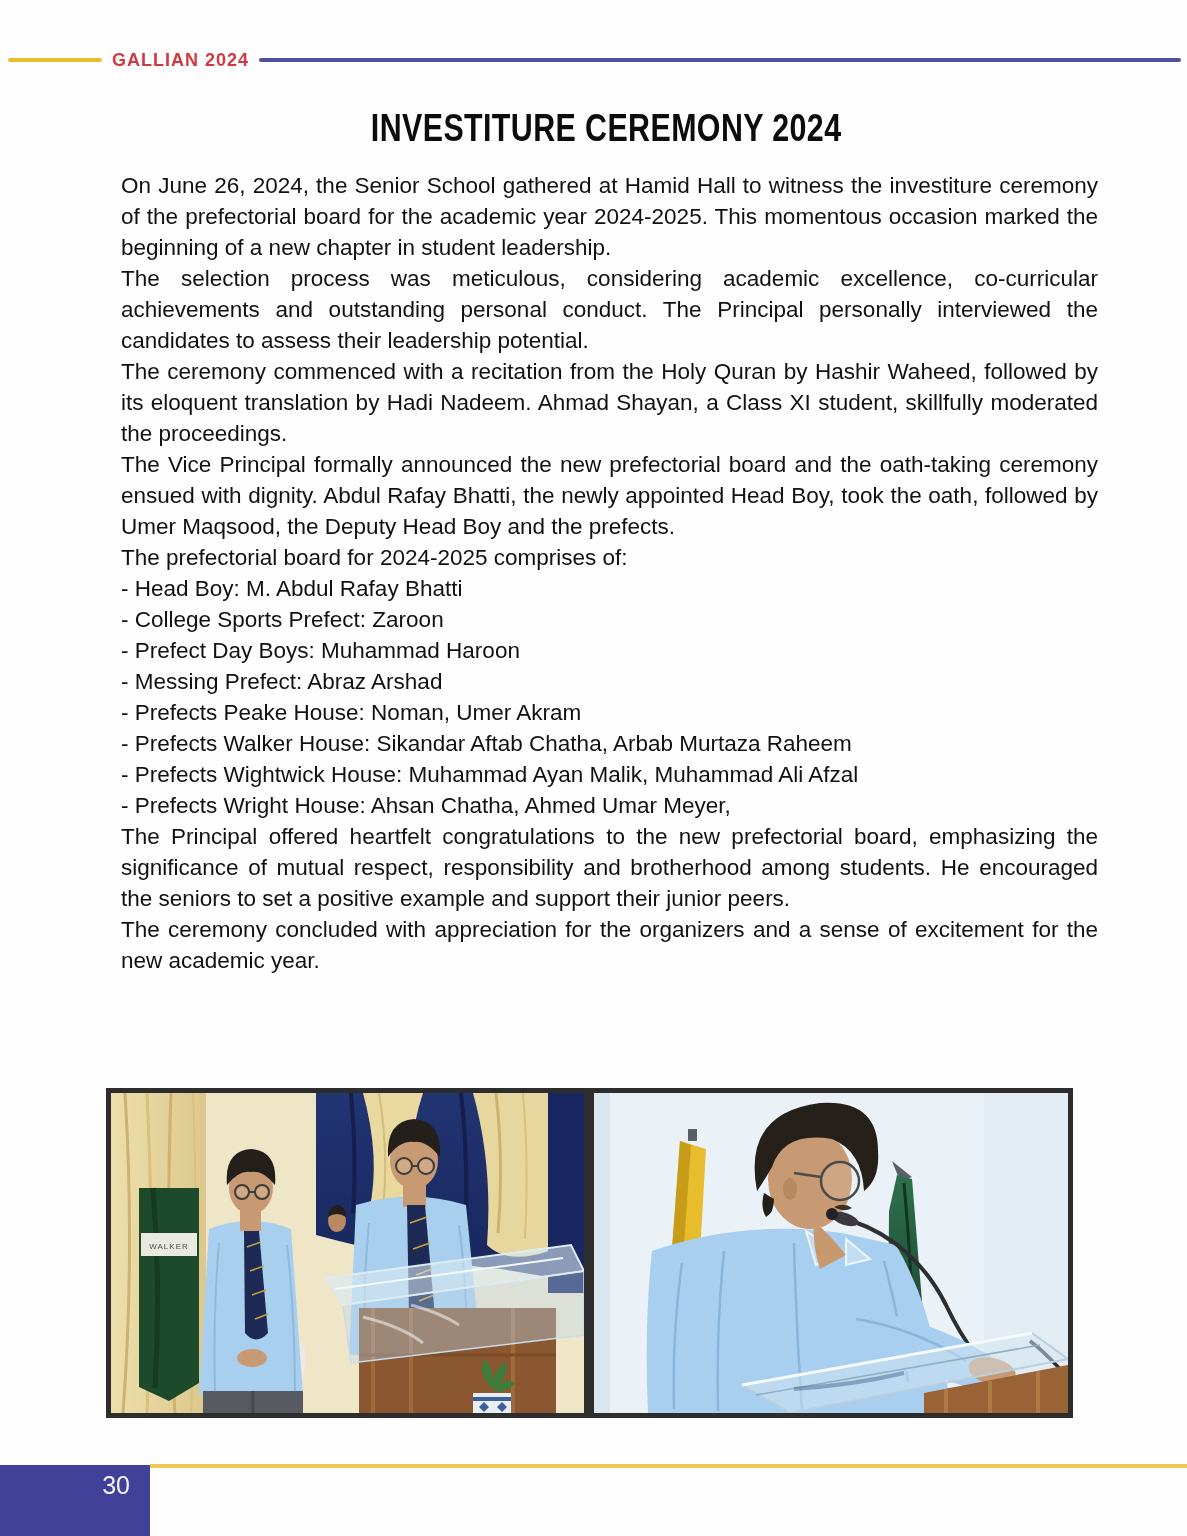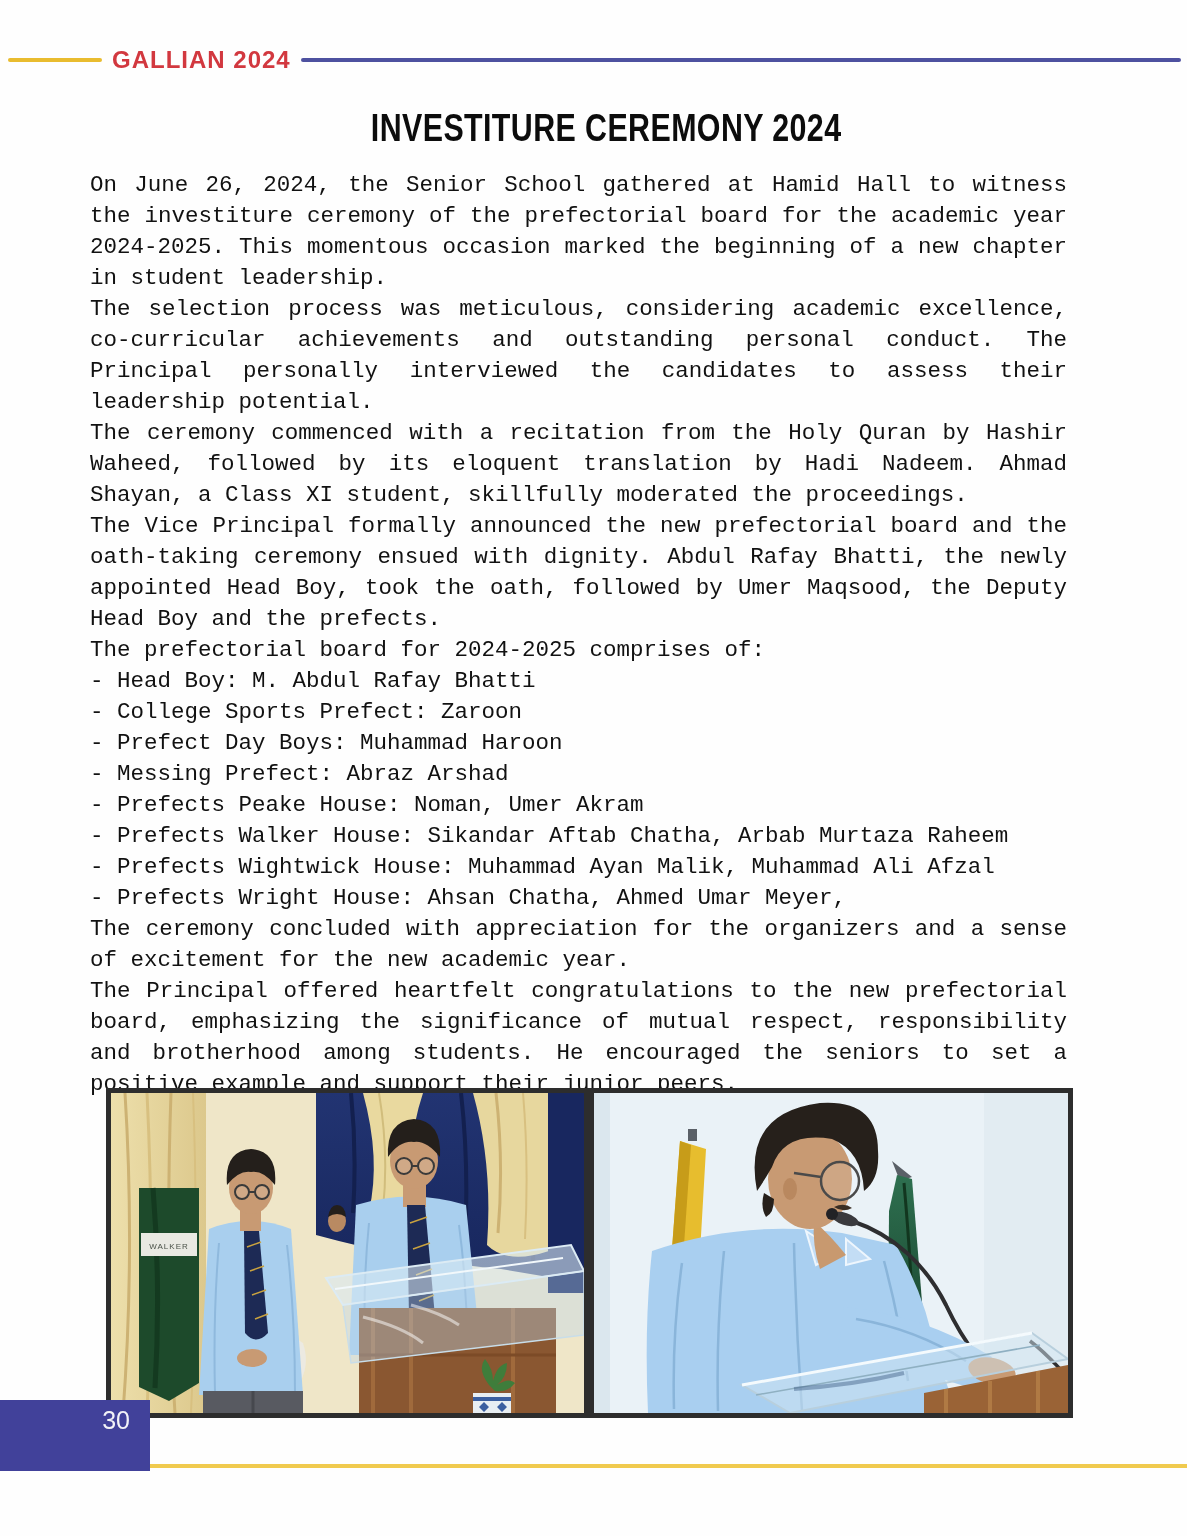--- a/index.html
+++ b/index.html
@@ -13,39 +13,39 @@
   *{box-sizing:border-box;}
   html,body{margin:0;padding:0;background:#ffffff;}
   .page{
     position:relative;width:1187px;height:1536px;background:#fefefe;
     font-family:"Liberation Sans", sans-serif;color:var(--text-black);
     overflow:hidden;margin:0 auto;
   }
   
   .header{position:absolute;top:42px;left:8px;right:6px;height:36px;display:flex;align-items:center;}
   .header .dash{width:94px;height:4px;background:var(--accent-yellow);border-radius:2px;}
-  .header .brand{margin:0 10px;color:var(--brand-red);font-weight:bold;font-size:24px;letter-spacing:1px;white-space:nowrap;}
+  .header .brand{margin:0 10px;color:var(--brand-red);font-weight:bold;font-size:18px;letter-spacing:1px;white-space:nowrap;}
   .header .rule{flex:1;height:4px;background:var(--accent-indigo);border-radius:2px;}
   
   .title{position:absolute;top:94px;left:0;width:100%;text-align:center;margin:13px;}
   .title .condensed{display:inline-block;transform:scaleX(0.8);transform-origin:center;
     font-size:38px;font-weight:800;letter-spacing:0.5px;color:#0c0c0c;white-space:nowrap;}
   
-  .article{position:absolute;left:90px;top:170px;width:977px;font-size:22.5px;line-height:31px;color:#111;font-family:Liberation Mono, monospace;}
+  .article{position:absolute;left:121px;top:170px;width:977px;font-size:22.5px;line-height:31px;color:#111;}
   .article p{margin:0;text-align:justify;}
   .article p.no-justify{text-align:left;}
   .board-list div{white-space:nowrap;}
   
   .photos{position:absolute;left:106px;top:1088px;width:977px;display:flex;gap:0;}
   .photo{margin:0;height:330px;border:5px solid #2d2d2d;background:#fff;}
   .photo.left{width:483px;}
   .photo.right{width:484px;}
   .photo svg{display:block;width:100%;height:100%;}
   
-  .page-num-box{position:absolute;left:0;top:1400px;width:150px;height:71px;background:var(--footer-indigo);
+  .page-num-box{position:absolute;left:0;top:1465px;width:150px;height:71px;background:var(--footer-indigo);
     display:flex;justify-content:flex-end;align-items:flex-start;padding:6px 20px 0 6px;}
   .page-num-box span{color:#f2f2f7;font-size:25px;}
   .footer-rule{position:absolute;left:150px;right:0;top:1464px;height:4px;background:var(--accent-yellow-light);}
 </style>
 </head>
 <body>
 
 <div class="page">
 
   <div class="header">
@@ -67,22 +67,22 @@
     <div class="board-list">
       <div>- Head Boy: M. Abdul Rafay Bhatti</div>
       <div>- College Sports Prefect: Zaroon</div>
       <div>- Prefect Day Boys: Muhammad Haroon</div>
       <div>- Messing Prefect: Abraz Arshad</div>
       <div>- Prefects Peake House: Noman, Umer Akram</div>
       <div>- Prefects Walker House: Sikandar Aftab Chatha, Arbab Murtaza Raheem</div>
       <div>- Prefects Wightwick House: Muhammad Ayan Malik, Muhammad Ali Afzal</div>
       <div>- Prefects Wright House: Ahsan Chatha, Ahmed Umar Meyer,</div>
     </div>
+    <p>The Principal offered heartfelt congratulations to the new prefectorial board, emphasizing the significance of mutual respect, responsibility and brotherhood among students. He encouraged the seniors to set a positive example and support their junior peers.</p>
     <p>The ceremony concluded with appreciation for the organizers and a sense of excitement for the new academic year.</p>
-    <p>The Principal offered heartfelt congratulations to the new prefectorial board, emphasizing the significance of mutual respect, responsibility and brotherhood among students. He encouraged the seniors to set a positive example and support their junior peers.</p>
   </div>
 
   <div class="photos">
 
     <figure class="photo left">
       <svg viewBox="0 0 473 320" preserveAspectRatio="none">
         <defs>
           <linearGradient id="creamL" x1="0" y1="0" x2="1" y2="0">
             <stop offset="0" stop-color="#eddfab"></stop>
               <stop offset="1" stop-color="#dcc88c"></stop>

